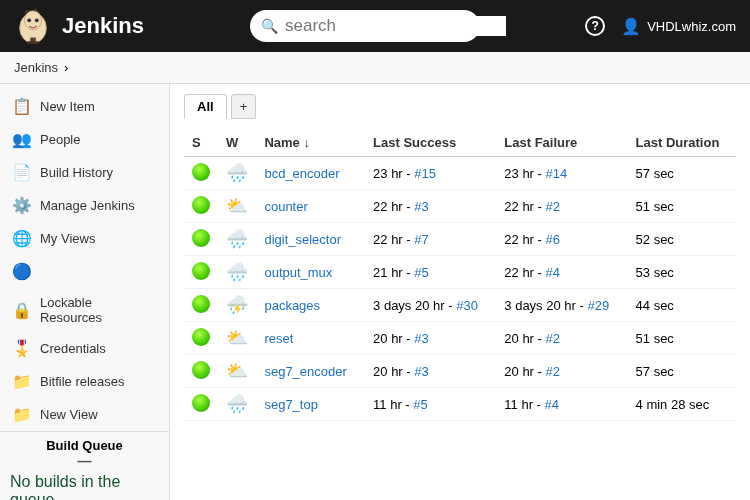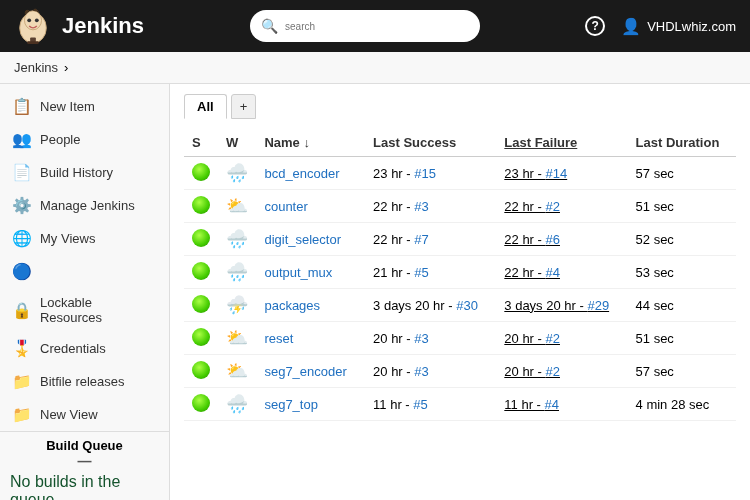--- a/index.html
+++ b/index.html
@@ -36,21 +36,21 @@
       border-radius: 20px;
       padding: 0 12px;
       height: 32px;
       max-width: 230px;
       margin: 0 auto;
     }
     #search-icon { color: #666; margin-right: 6px; font-size: 14px; }
     #search-input {
       border: none;
       outline: none;
-      font-size: 10px;
+      font-size: 17px;
       flex: 1;
       color: #999;
     }
     #search-help {
       color: white;
       border: 2px solid white;
       border-radius: 50%;
       width: 20px;
       height: 20px;
       display: flex;
@@ -180,21 +180,21 @@
     }
     #jobs-table td {
       padding: 5px 8px;
       border-bottom: 1px solid #f0f0f0;
       vertical-align: middle;
     }
     .col-s { width: 30px; }
     .col-w { width: 30px; }
     .col-name { min-width: 100px; }
     .col-success { min-width: 110px; margin-left: 36px; }
-    .col-failure { min-width: 110px; text-decoration: underline; }
+    .col-failure { min-width: 110px; }
     .col-duration { min-width: 80px; margin-left: 8px; }
 
     .status-green {
       width: 18px;
       height: 18px;
       background: radial-gradient(circle at 40% 35%, #aaff44, #44cc00 60%, #228800);
       border-radius: 50%;
       display: inline-block;
     }
     .weather-icon { font-size: 18px; }

